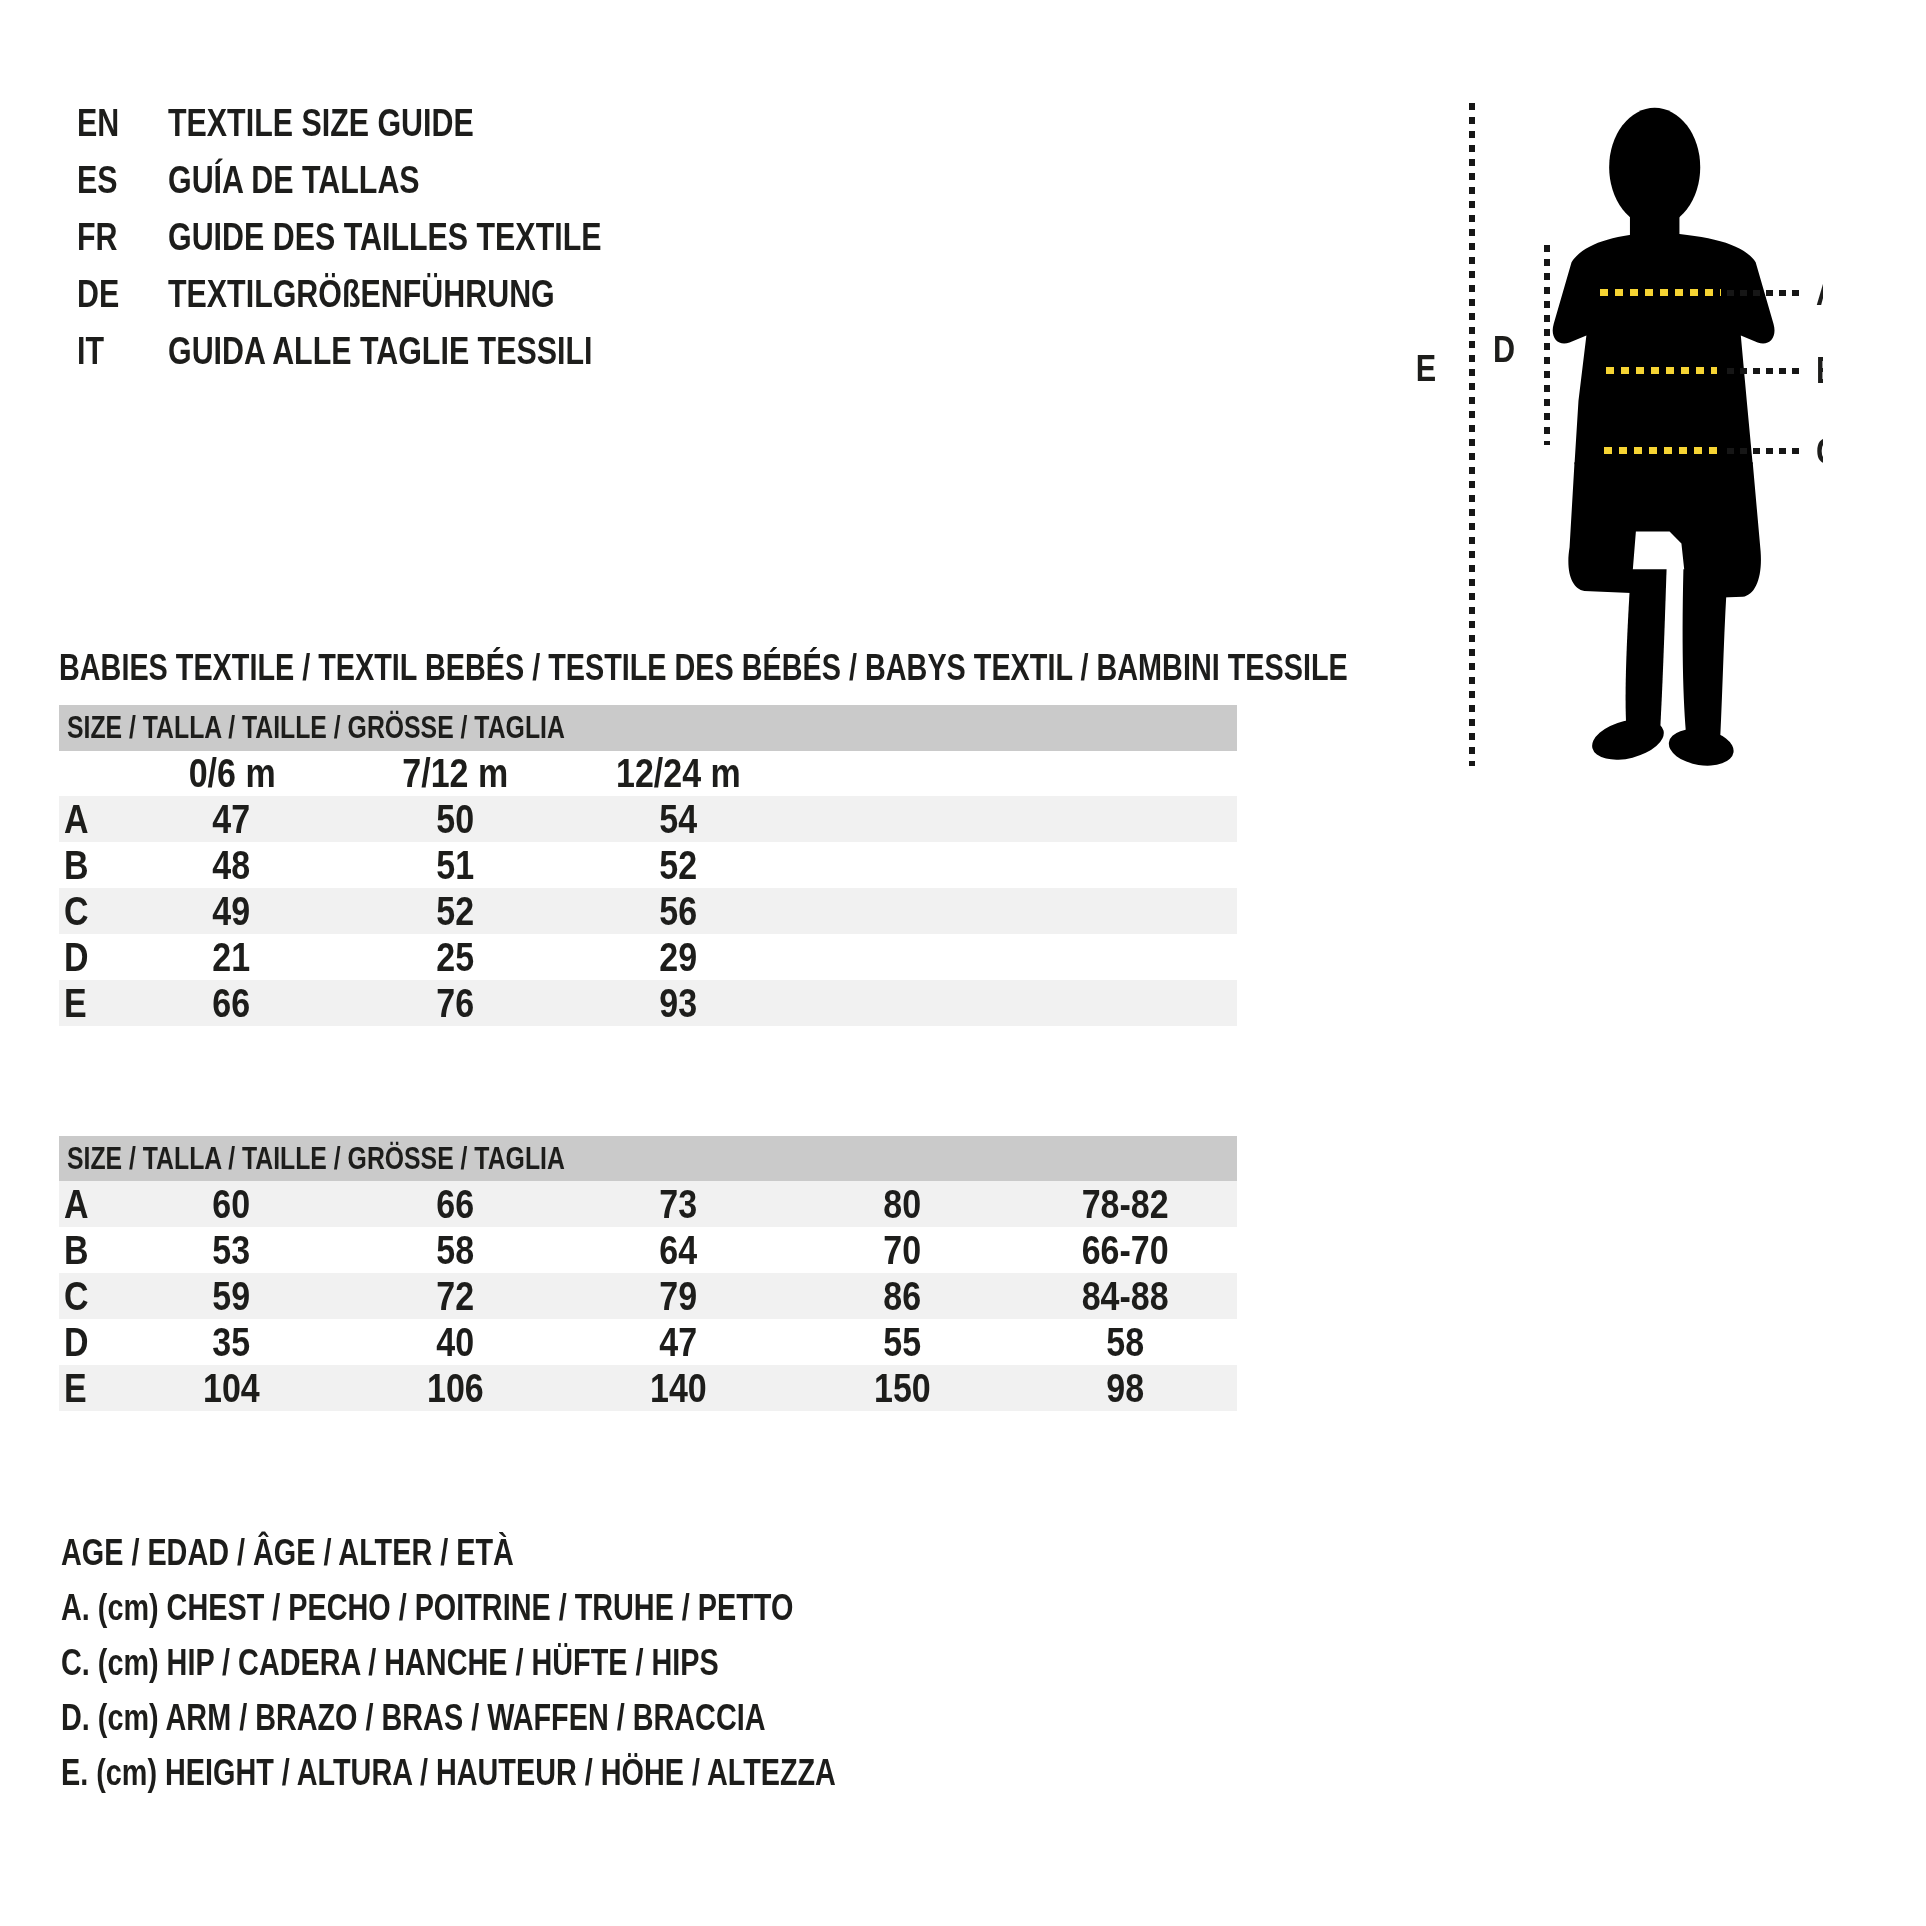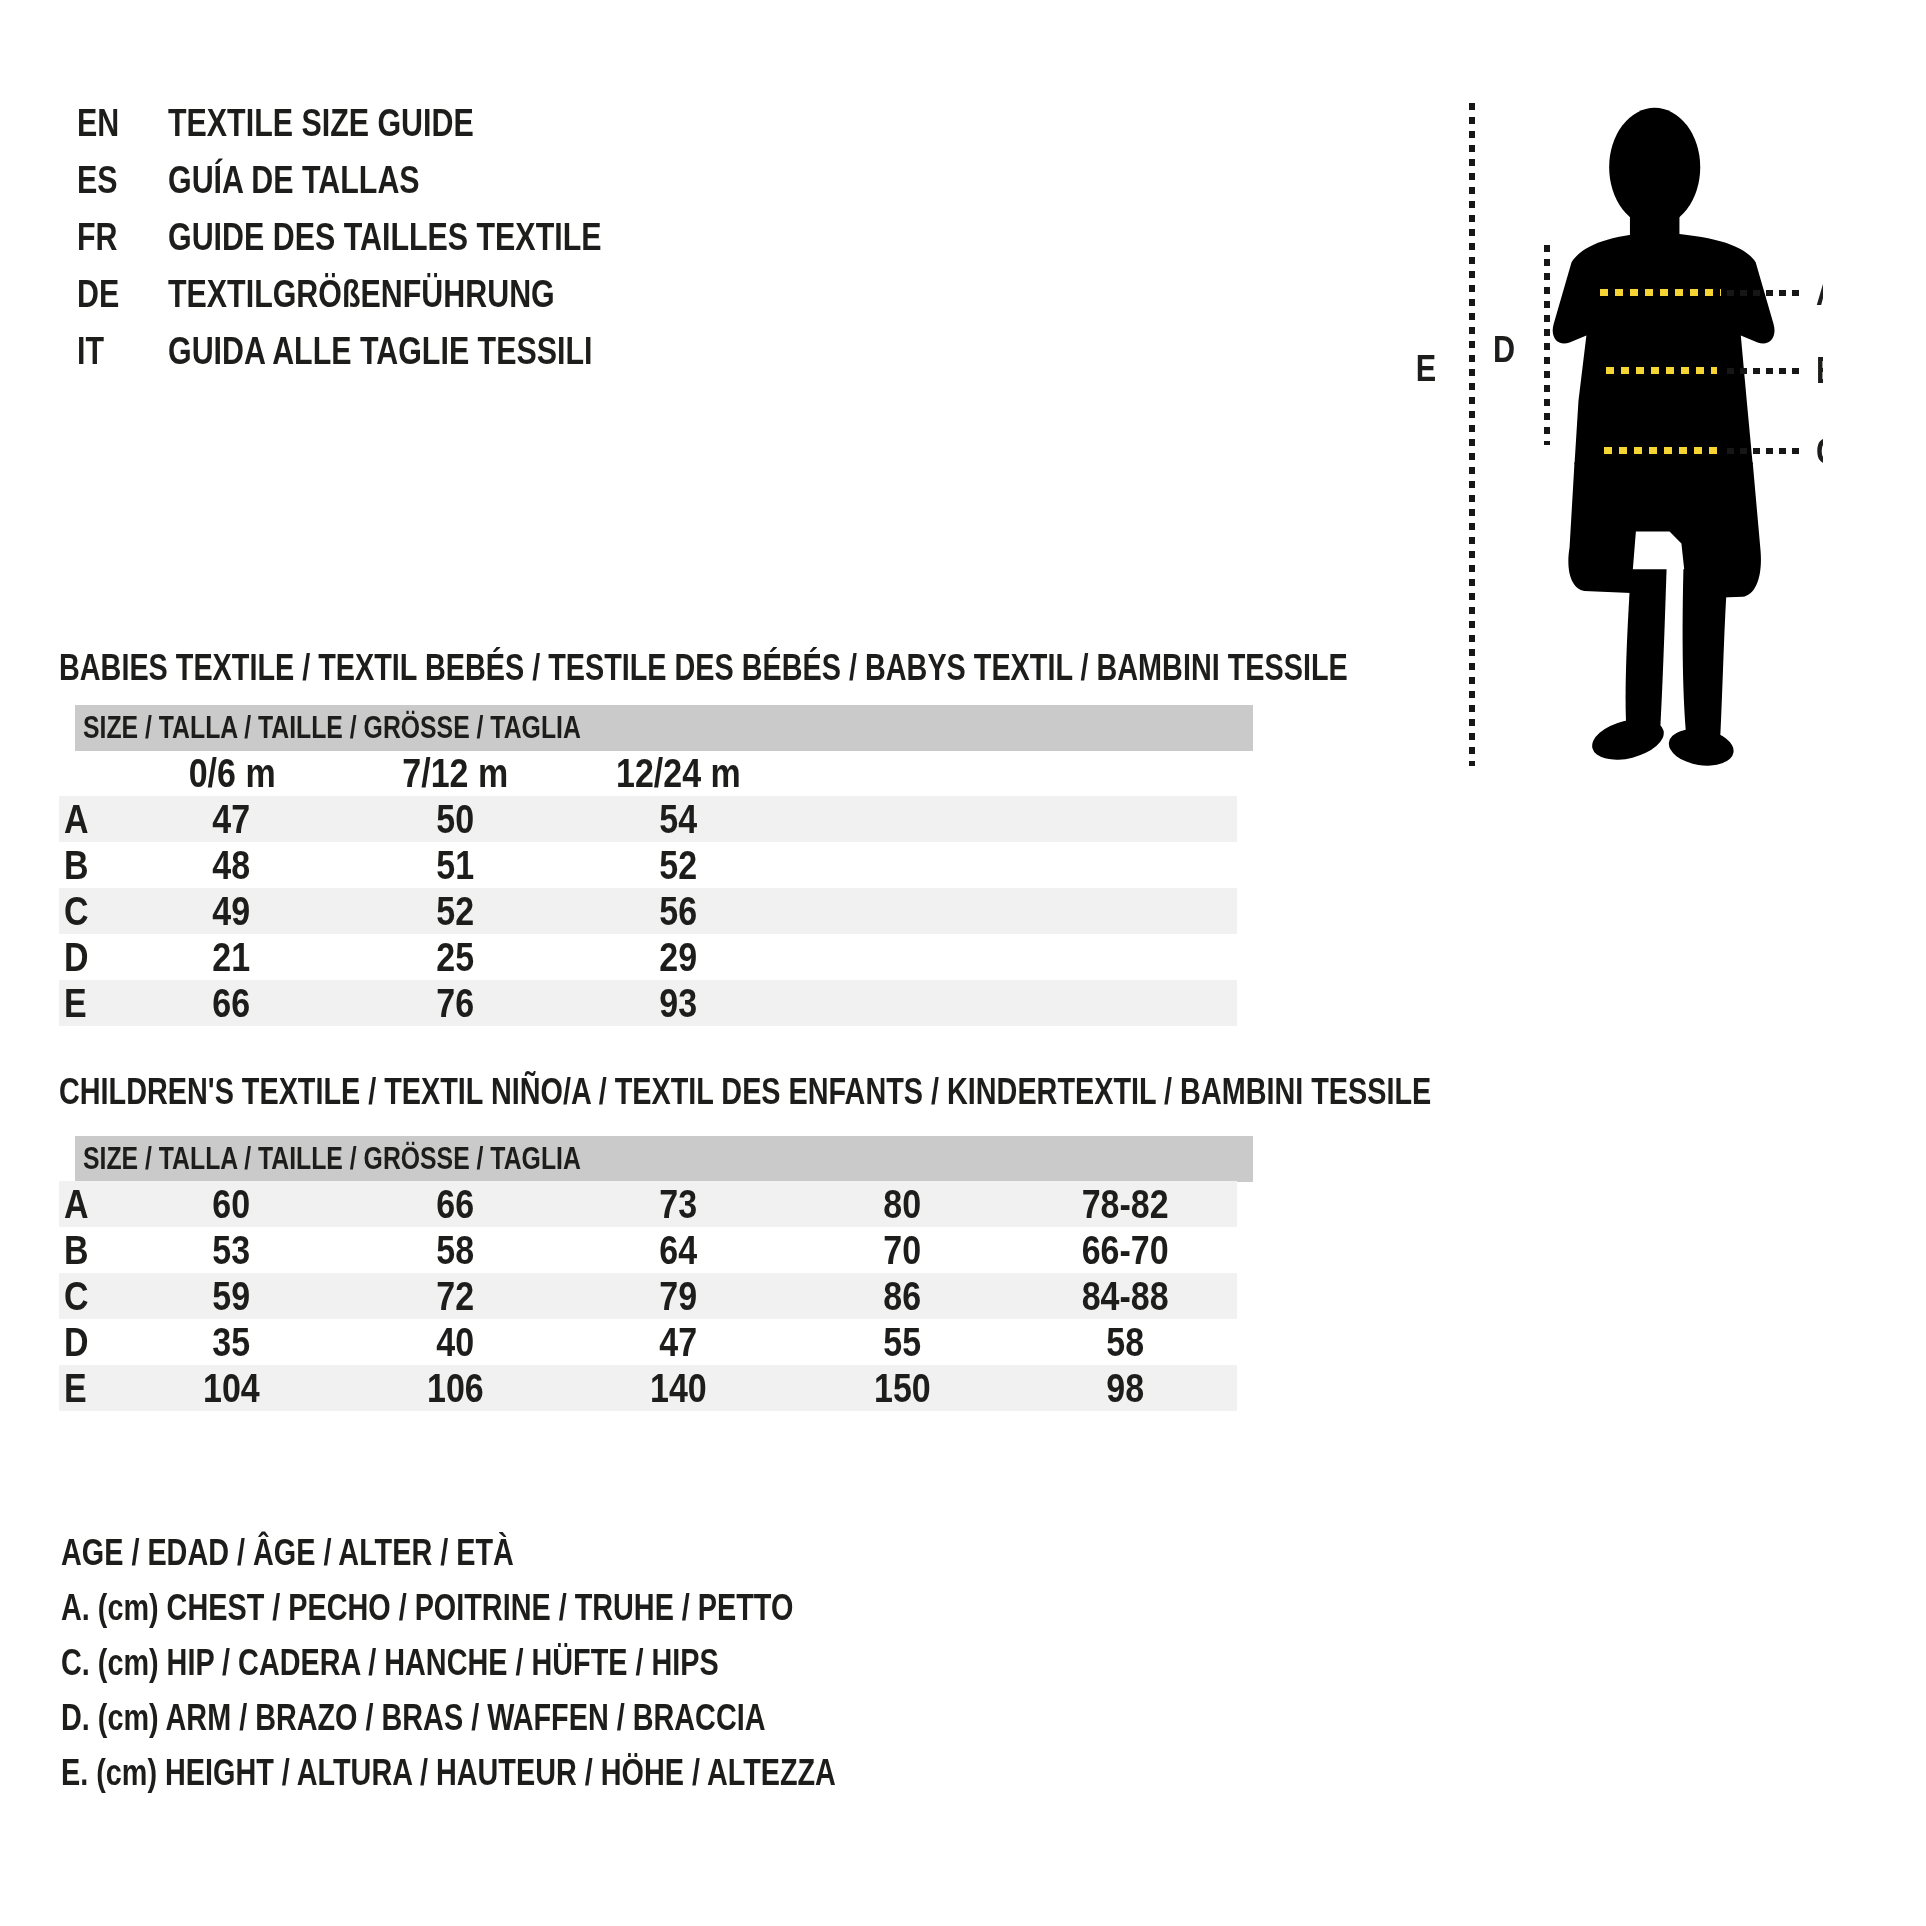--- a/index.html
+++ b/index.html
@@ -13,21 +13,21 @@
   .langs{position:absolute;left:77px;top:95px;}
   .lrow{display:flex;height:57px;align-items:center;font-size:38px;}
   .lcode{width:91px;}
 
   
   .heading{position:absolute;left:59px;font-size:36px;height:44px;display:flex;align-items:center;}
   .h-babies{top:622px;margin-top:24px;}
   .h-children{top:1070px;}
 
   
-  .sizebar{position:absolute;left:75px;width:1178px;height:46px;background:#cacaca;
+  .sizebar{position:absolute;left:59px;width:1178px;height:46px;background:#cacaca;
            display:flex;align-items:center;padding-left:8px;box-sizing:border-box;font-size:31px;}
   .sb-babies{top:705px;}
   .sb-children{top:1136px;}
 
   
   .table{position:absolute;left:59px;width:1178px;}
   .t-babies{top:750px;}
   .t-children{top:1181px;}
   .trow{display:flex;height:46px;align-items:center;font-size:40px;}
   .trow.alt{background:#f1f1f1;}
@@ -175,23 +175,20 @@
     <div class="trow alt">
       <div class="tlabel"><span>E</span></div>
       <div class="tcell"><span class="cxc">66</span></div>
       <div class="tcell"><span class="cxc">76</span></div>
       <div class="tcell"><span class="cxc">93</span></div>
       <div class="tcell"></div>
         <div class="tcell"></div>
     </div>
   </div>
 
-  <div class="heading h-children">
-    <span class="cx">CHILDREN'S TEXTILE / TEXTIL NIÑO/A / TEXTIL DES ENFANTS / KINDERTEXTIL / BAMBINI TESSILE</span>
-  </div>
   <div class="sizebar sb-children">
     <span class="cx">SIZE / TALLA / TAILLE / GRÖSSE / TAGLIA</span>
   </div>
   <div class="table t-children">
     <div class="trow alt">
       <div class="tlabel"><span>A</span></div>
       <div class="tcell"><span class="cxc">60</span></div>
       <div class="tcell"><span class="cxc">66</span></div>
       <div class="tcell"><span class="cxc">73</span></div>
       <div class="tcell"><span class="cxc">80</span></div>

